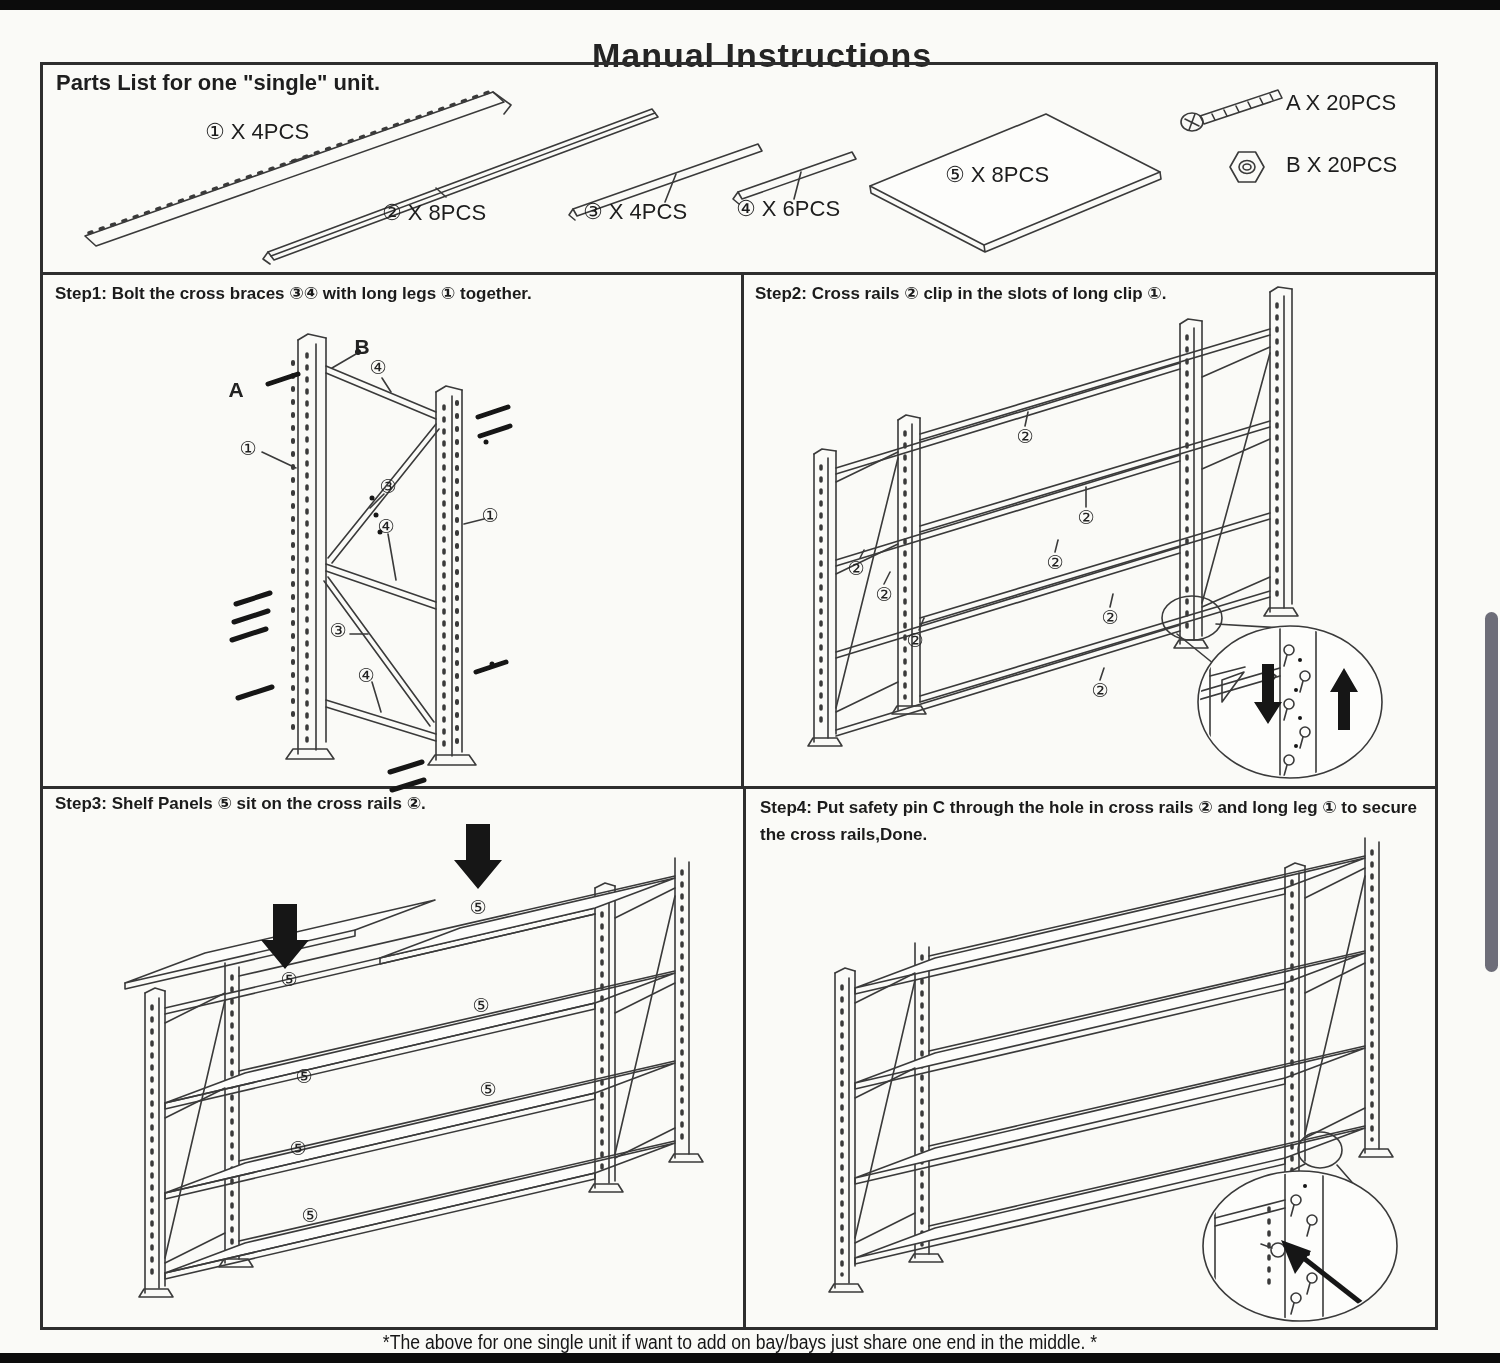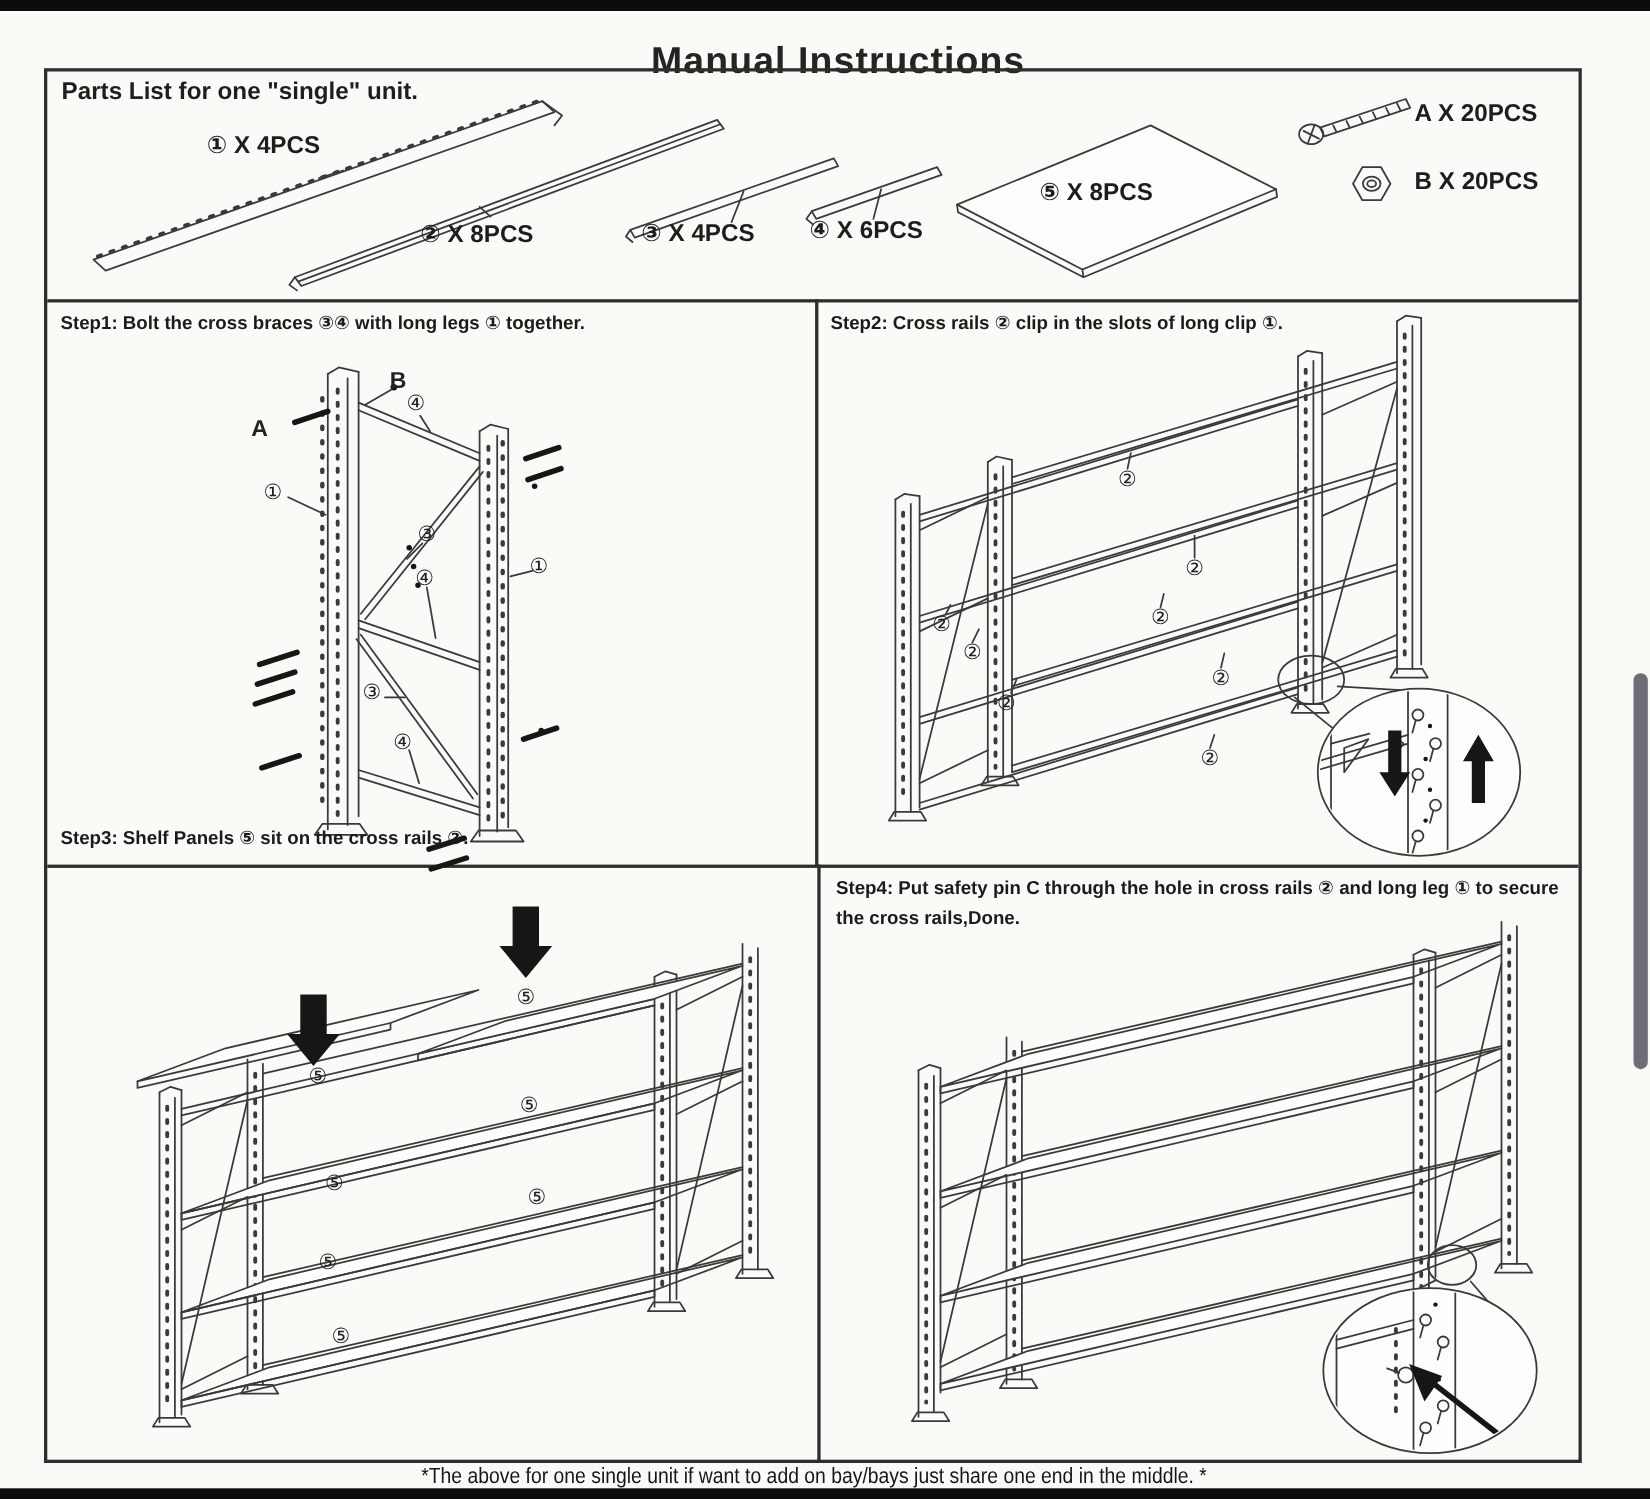--- a/index.html
+++ b/index.html
@@ -14,21 +14,21 @@
   .bar.bottom{top:1353px;height:10px;}
   .scroll-thumb{position:absolute;left:1485px;top:612px;width:13px;height:360px;
     background:#6d6d78;border-radius:7px;}
   .page-title{position:absolute;left:0;top:24px;width:1500px;text-align:center;
     font-size:34px;font-weight:700;letter-spacing:1px;color:#242424;margin:12px;}
   .frame{position:absolute;left:40px;top:62px;width:1398px;height:1268px;
     border:3px solid #2e2e2e;box-sizing:border-box;}
   .div-h{position:absolute;left:43px;width:1392px;height:2.5px;background:#2e2e2e;}
   .div-v{position:absolute;width:2.5px;background:#2e2e2e;}
   .heading{position:absolute;left:56px;top:70px;font-size:22px;font-weight:700;}
-  .part-label{position:absolute;font-size:22px;font-weight:700;white-space:nowrap;color:#1d1d1d;}
+  .part-label{position:absolute;font-size:22px;font-weight:400;white-space:nowrap;color:#1d1d1d;}
   .step-title{position:absolute;font-size:17px;font-weight:700;color:#1b1b1b;line-height:27px;}
   .callout{position:absolute;transform:translate(-50%,-50%);font-size:19px;color:#222;
     white-space:nowrap;}
   .callout.big{font-size:21px;font-weight:700;}
   .footnote{position:absolute;left:40px;top:1331px;width:1400px;text-align:center;
     font-size:20px;color:#161616;transform:scaleX(0.88);}
   svg{position:absolute;overflow:visible;}
   .ln{fill:none;stroke:#3a3a3a;stroke-width:1.6;stroke-linejoin:round;stroke-linecap:round;}
   .fillw{fill:#fdfdfb;stroke:#3a3a3a;stroke-width:1.6;stroke-linejoin:round;}
   .slots{stroke-dasharray:3 9;stroke-width:3.5;}
@@ -89,21 +89,21 @@
       <path class="ln" d="M1160,54 L1238,28 L1242,36 L1164,62 Z"></path>
       <path class="ln" d="M1172,52 L1175,58 M1184,48 L1187,54 M1196,44 L1199,50 M1208,40 L1211,46 M1220,36 L1223,42 M1230,32 L1233,38"></path>
     </g>
     <g>
       <polygon class="ln" points="1224,105 1215.5,120 1198.5,120 1190,105 1198.5,90 1215.5,90"></polygon>
       <ellipse class="ln" cx="1207" cy="105" rx="8" ry="6.5"></ellipse>
       <ellipse class="ln" cx="1207" cy="105" rx="4" ry="3"></ellipse>
     </g>
   </svg>
 
-  <span class="part-label" style="left:188px;top:119px">① X 4PCS</span>
+  <span class="part-label" style="left:205px;top:119px">① X 4PCS</span>
   <span class="part-label" style="left:382px;top:200px">② X 8PCS</span>
   <span class="part-label" style="left:583px;top:199px">③ X 4PCS</span>
   <span class="part-label" style="left:736px;top:196px">④ X 6PCS</span>
   <span class="part-label" style="left:945px;top:162px">⑤ X 8PCS</span>
   <span class="part-label" style="left:1286px;top:90px">A X 20PCS</span>
   <span class="part-label" style="left:1286px;top:152px">B X 20PCS</span>
 
   <div class="step-title" style="left:55px;top:280px;width:670px">Step1: Bolt the cross braces ③④  with long legs ①  together.</div>
 
   <svg style="left:40px;top:272px" width="700" height="516" viewBox="0 0 700 516">
@@ -250,21 +250,21 @@
 
   <span class="callout" style="left:1025px;top:436px">②</span>
   <span class="callout" style="left:1086px;top:517px">②</span>
   <span class="callout" style="left:856px;top:568px">②</span>
   <span class="callout" style="left:884px;top:594px">②</span>
   <span class="callout" style="left:1055px;top:562px">②</span>
   <span class="callout" style="left:1110px;top:617px">②</span>
   <span class="callout" style="left:915px;top:640px">②</span>
   <span class="callout" style="left:1100px;top:690px">②</span>
 
-  <div class="step-title" style="left:55px;top:748px;width:670px">Step3: Shelf Panels ⑤ sit on the cross rails ②.</div>
+  <div class="step-title" style="left:55px;top:790px;width:670px">Step3: Shelf Panels ⑤ sit on the cross rails ②.</div>
 
   <svg style="left:40px;top:788px" width="702" height="542" viewBox="0 0 702 542">
     <g>
       <path class="ln" d="M185,175 L185,475 M199,179 L199,471"></path>
       <path class="ln slots" d="M192,188 L192,462"></path>
       <path class="ln" d="M179,479 L213,479 L208,471 L184,471 Z"></path>
       <path class="ln" d="M635,70 L635,370 M649,74 L649,366"></path>
       <path class="ln slots" d="M642,83 L642,357"></path>
       <path class="ln" d="M629,374 L663,374 L658,366 L634,366 Z"></path>
     </g>

